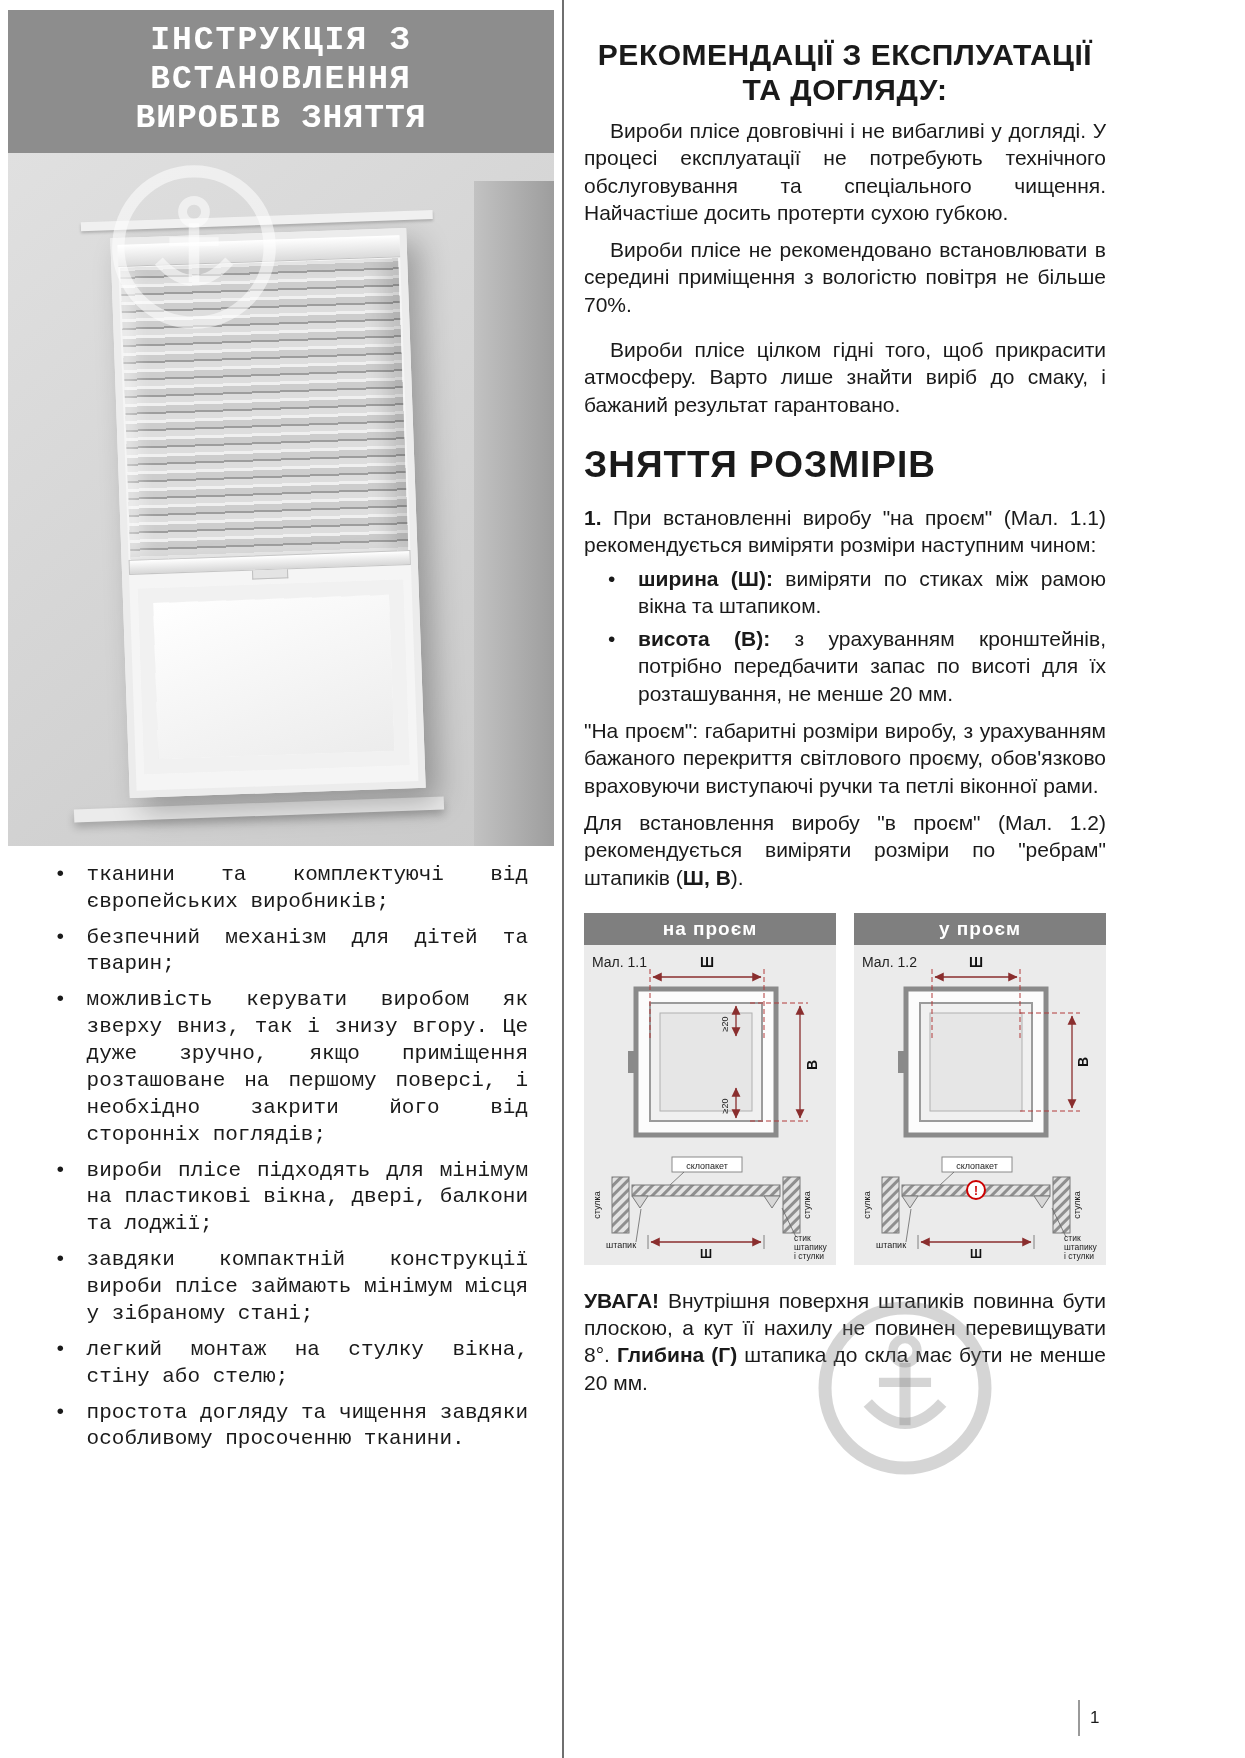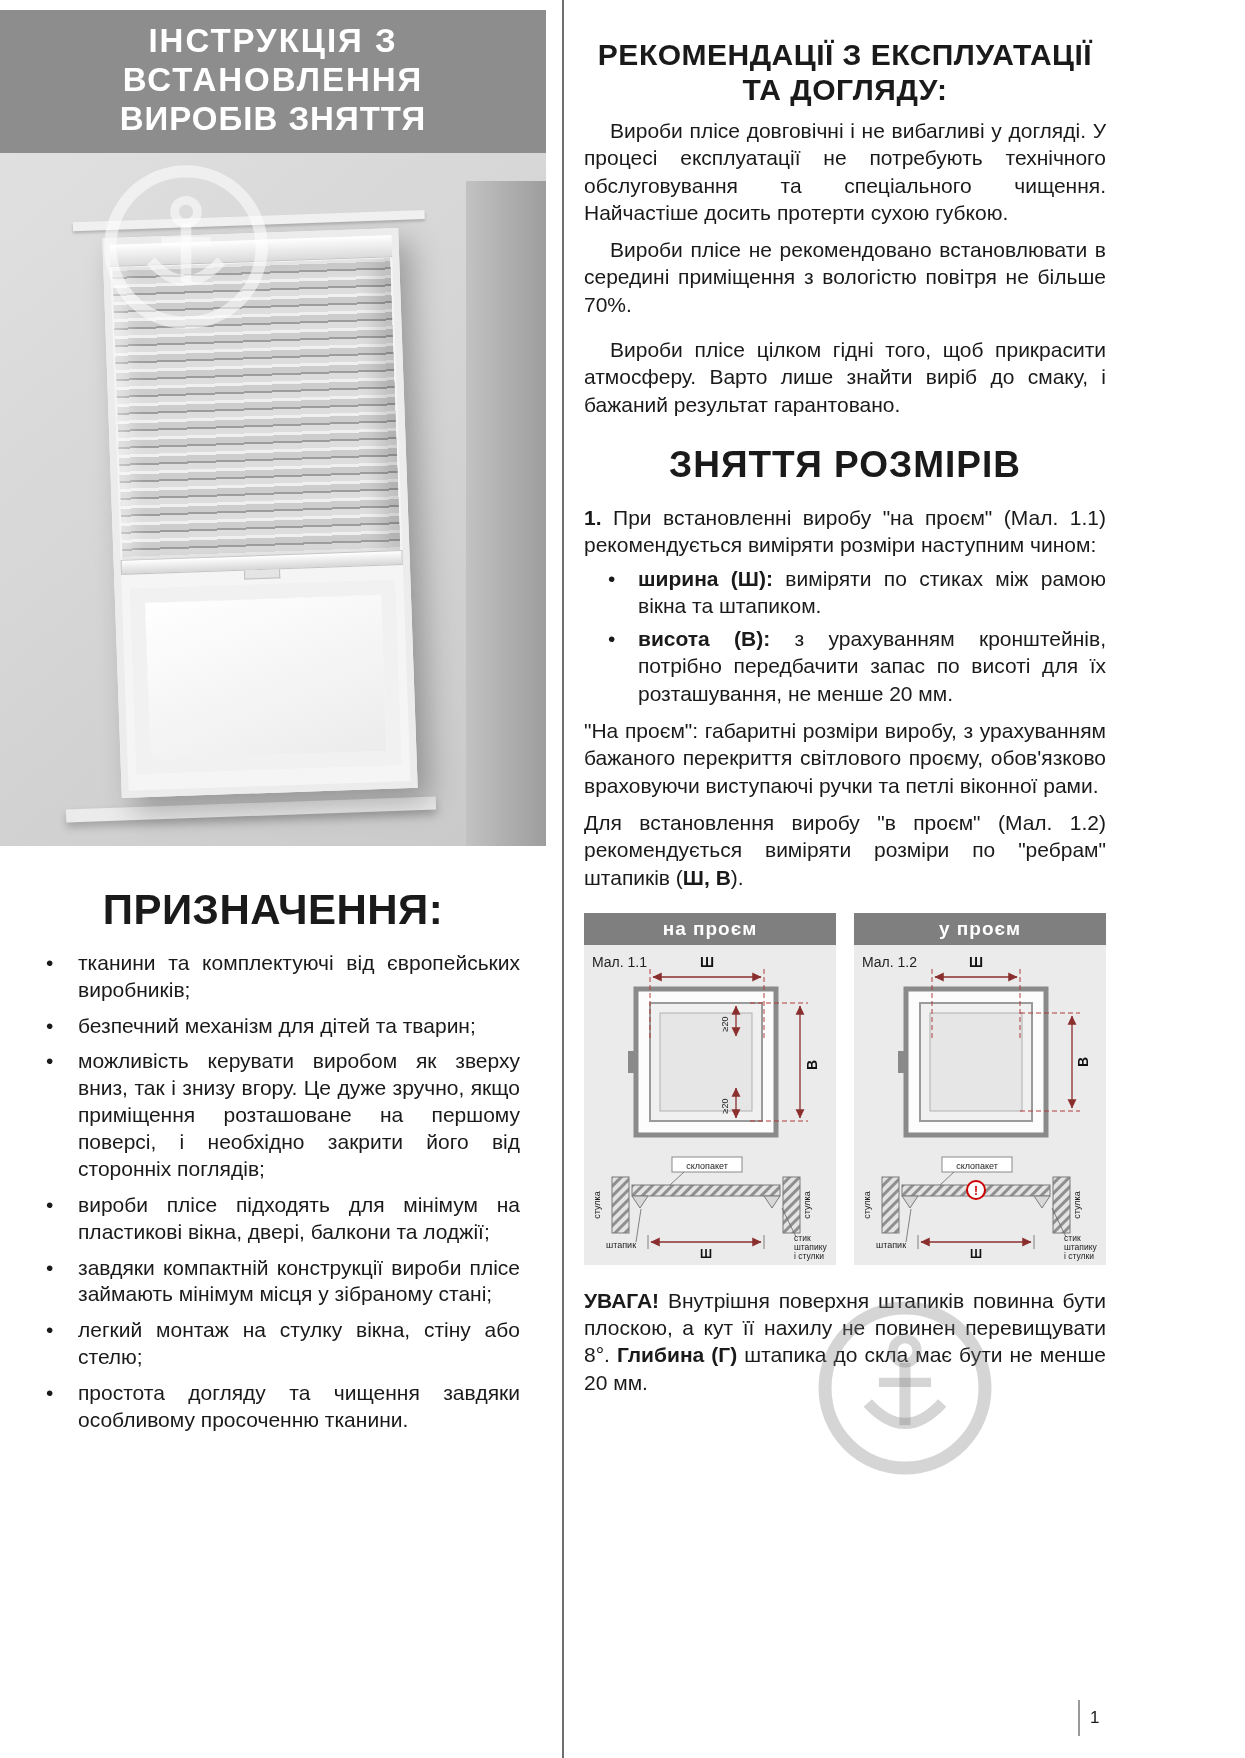--- a/index.html
+++ b/index.html
@@ -3,21 +3,21 @@
 <meta charset="utf-8">
 <style>
   * { margin:0; padding:0; box-sizing:border-box; }
   html,body { background:#ffffff; }
   .page {
     position:relative; width:1245px; height:1758px; background:#ffffff;
     font-family:"Liberation Sans", sans-serif; color:#1a1a1a; overflow:hidden;
   }
 
   
-  .col-left  { position:absolute; left:0;   top:10px; width:546px; }
+  .col-left  { position:absolute; left:8px;   top:10px; width:546px;font-family:Liberation Mono, monospace; }
   .col-right { position:absolute; left:584px; top:38px; width:522px; }
   .divider   { position:absolute; left:562px; top:0; width:2px; height:1758px; background:#6f6f6f; }
 
   
   .banner {
     background:#8d8d8d; color:#ffffff; text-align:center;
     padding:12px 8px 14px; font-weight:700; line-height:1.18;
   }
   .banner .bl1 { font-size:33px; letter-spacing:2px; }
   .banner .bl2 { font-size:33px; letter-spacing:1px; }
@@ -72,21 +72,21 @@
   .bullets { margin:16px 26px 0 46px; list-style:none; }
   .bullets li { display:flex; gap:20px; margin-bottom:9px; font-size:21px; line-height:1.28; }
   .bullets .dot { flex:0 0 12px; }
   .bullets .txt { flex:1; text-align:justify; }
 
   
   .r-heading { text-align:center; font-weight:700; line-height:1.15; }
   .r-heading .rl { font-size:30px; letter-spacing:.5px; }
   .para { font-size:21px; line-height:1.3; text-align:justify; margin-top:10px; }
   .indent { text-indent:26px; }
-  .m-heading { text-align:center; font-size:37px; font-weight:700; margin-top:26px; letter-spacing:1px; }
+  .m-heading { text-align:left; font-size:37px; font-weight:700; margin-top:26px; letter-spacing:1px; }
 
   .m-bullets { list-style:none; margin:6px 0 0 24px; }
   .m-bullets li { display:flex; gap:18px; font-size:21px; line-height:1.3; margin-top:6px; }
   .m-bullets .dot { flex:0 0 12px; }
   .m-bullets .txt { flex:1; text-align:justify; }
 
   .panels { display:flex; gap:18px; margin-top:22px; }
   .panel { width:252px;border-radius:8px; }
   .panel-banner {
     background:#7f7f7f; color:#ffffff; font-weight:700; font-size:19px;
@@ -148,21 +148,20 @@
         <g fill="none" stroke="currentColor">
           <circle cx="50" cy="50" r="43" stroke-width="7"></circle>
           <circle cx="50" cy="30" r="6.5" stroke-width="5"></circle>
           <line x1="50" y1="36.5" x2="50" y2="70" stroke-width="6"></line>
           <line x1="36" y1="47" x2="64" y2="47" stroke-width="5"></line>
           <path d="M30 58 Q50 80 70 58" stroke-width="6"></path>
         </g>
       </svg>
     </div>
 
-    <h2 class="purpose-heading">ПРИЗНАЧЕННЯ:</h2>
 
     <ul class="bullets">
       <li>
           <span class="dot">•</span>
           <span class="txt">тканини та комплектуючі від європейських виробників;</span>
         </li>
       <li>
           <span class="dot">•</span>
           <span class="txt">безпечний механізм для дітей та тварин;</span>
         </li>

